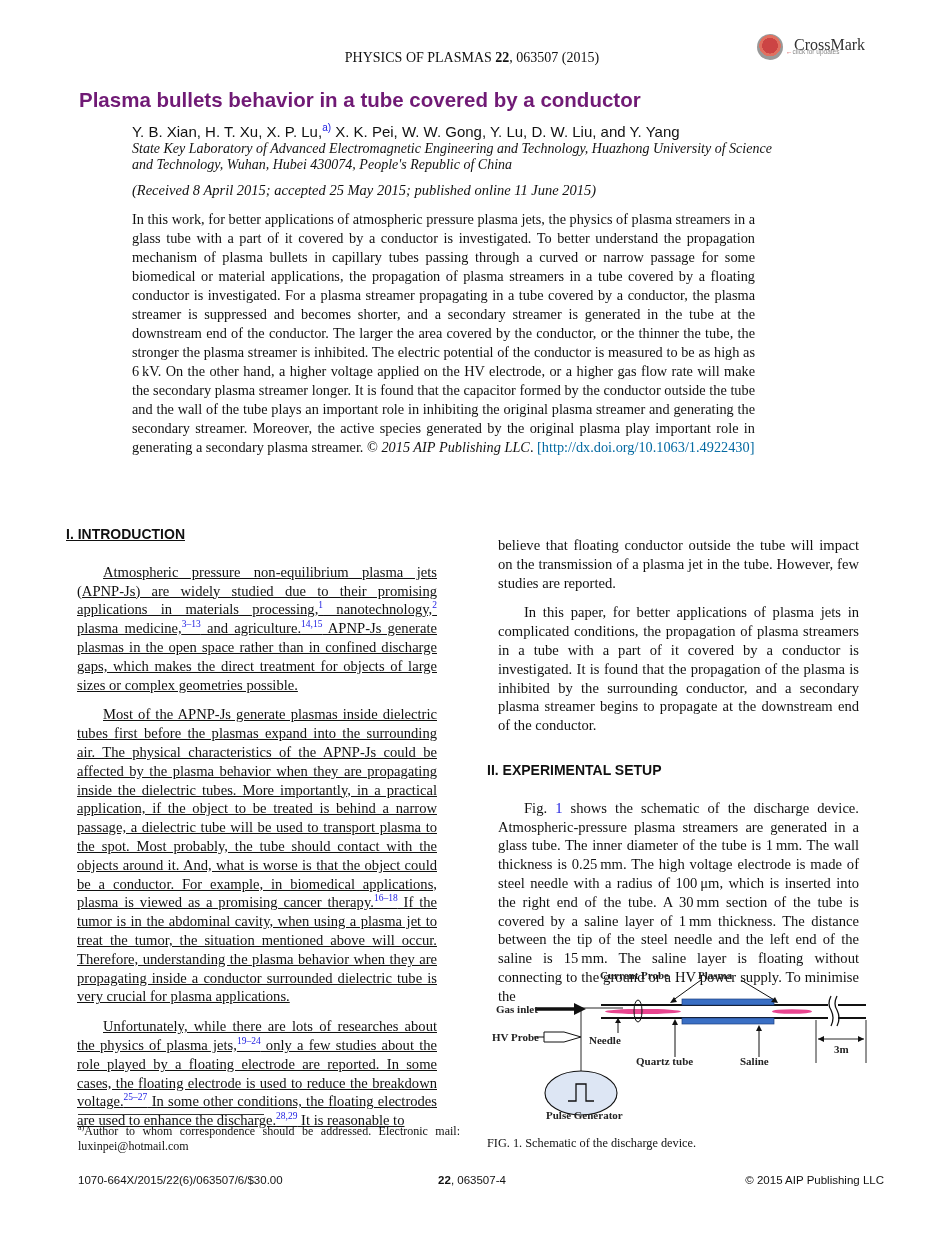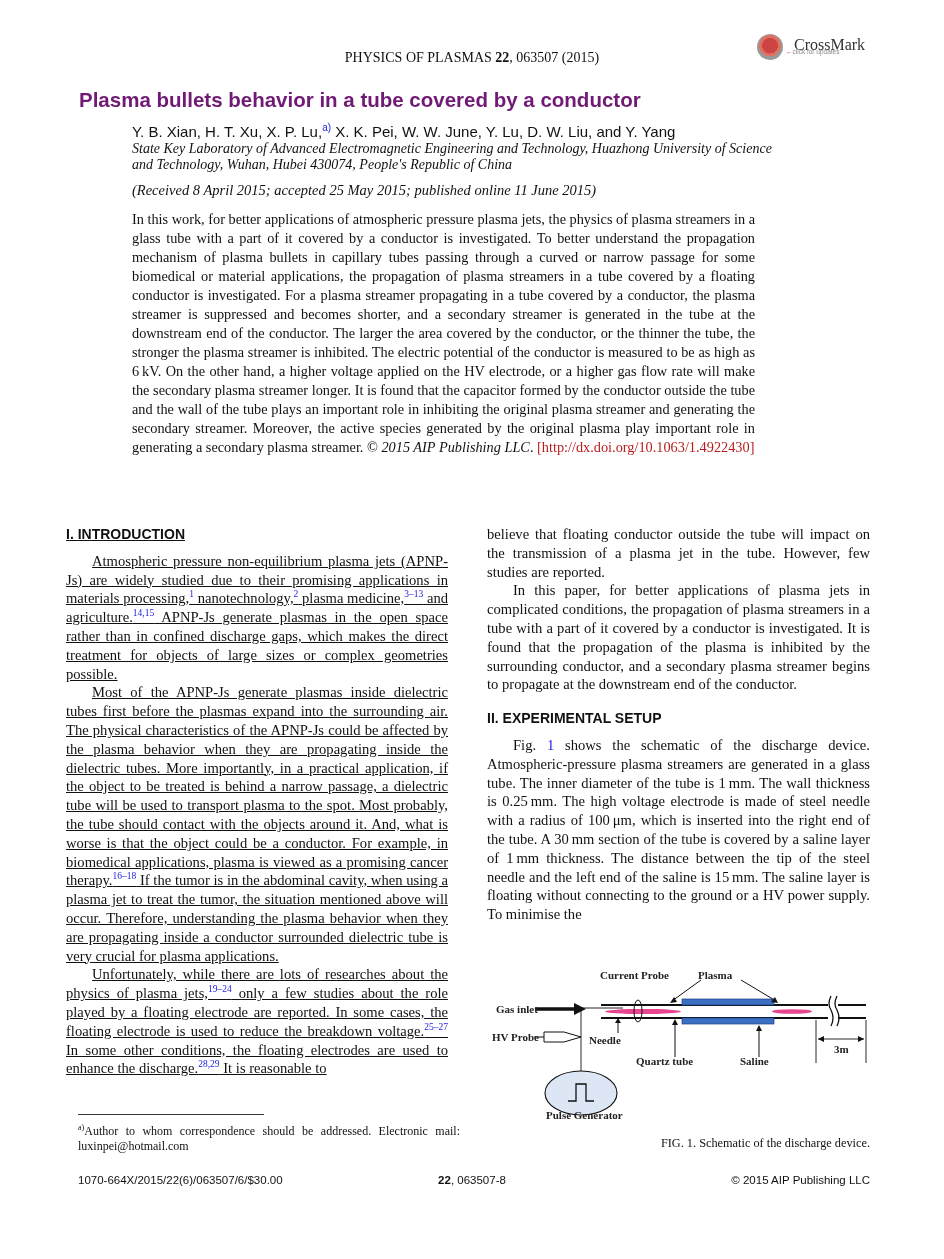--- a/index.html
+++ b/index.html
@@ -14,57 +14,57 @@
   .cm-sub { position:absolute; left:29px; top:14px; font-size:6.5px; color:#888;
             font-family:"Liberation Sans", sans-serif; }
   .cm-sub .arr { color:#c33; }
   .title { left:79px; top:88px; font-family:"Liberation Sans", sans-serif; font-weight:bold;
            font-size:20.5px; color:#701a75; }
   .authors { left:132px; top:122px; font-family:"Liberation Sans", sans-serif; font-size:15px; }
   .authors sup { color:#1a1ae0; font-size:10px; }
   .affil { left:132px; top:141px; width:640px; font-style:italic; font-size:14px; line-height:16px; }
   .received { left:132px; top:182px; font-size:14.5px;font-style:italic; }
   .abstract { left:132px; top:210px; width:623px; font-size:14.3px; line-height:19px; text-align:justify; }
-  .abstract .doi { color:#b91c1c; }
+  .abstract .doi { color:#0369a1; }
   .abstract i { font-style:italic; }
   .col { font-size:14.6px; line-height:18.8px; text-align:justify; }
   .left { left:66px; width:382px;text-decoration:underline; }
   .right { left:487px; width:383px; }
   .sec { font-family:"Liberation Sans", sans-serif; font-weight:bold; font-size:14px; }
-  .p { text-indent:26px; margin:0; }
+  .p { text-indent:26px; margin:11px; }
   .p.noind { text-indent:0; }
   sup.ref { color:#1a1ae0; font-size:9.5px; line-height:0; }
   .link { color:#1a1ae0; }
   .fnrule { left:78px; top:1114px; width:186px; height:1px; background:#333; }
   .footnote { left:78px; top:1120px; width:382px; font-size:12px; line-height:15px; text-align:justify; }
-  .caption { left:487px; width:383px; top:1136px; text-align:right; font-size:12.3px; }
+  .caption { left:487px; width:383px; top:1136px; text-align:left; font-size:12.3px; }
   .figure { left:488px; top:962px; width:385px; height:160px; }
   .fig-label { font-family:"Liberation Serif", serif; font-weight:bold; font-size:11px; fill:#222; }
   .footer { top:1174px; font-family:"Liberation Sans", sans-serif; font-size:11.5px;text-align:center; }
   .f-left { left:78px; }
   .f-center { left:0; width:944px; text-align:center; }
-  .f-right { right:74px; }
+  .f-right { right:60px; }
 </style>
 </head>
 <body>
 
 <div class="abs journal">
   <span>PHYSICS OF PLASMAS</span>
   <b>22</b><span>, 063507 (2015)</span>
 </div>
 
 <div class="abs crossmark">
   <div class="cm-circle"></div>
   <div class="cm-text">CrossMark</div>
   <div class="cm-sub"><span class="arr">←</span><span>click for updates</span></div>
 </div>
 
 <div class="abs title">Plasma bullets behavior in a tube covered by a conductor</div>
 <div class="abs authors">
-  <span>Y. B. Xian, H. T. Xu, X. P. Lu,</span><sup>a)</sup><span> X. K. Pei, W. W. June, Y. Lu, D. W. Liu, and Y. Yang</span>
+  <span>Y. B. Xian, H. T. Xu, X. P. Lu,</span><sup>a)</sup><span> X. K. Pei, W. W. Gong, Y. Lu, D. W. Liu, and Y. Yang</span>
 </div>
 <div class="abs affil">State Key Laboratory of Advanced Electromagnetic Engineering and Technology, Huazhong University of Science and Technology, Wuhan, Hubei 430074, People's Republic of China</div>
 <div class="abs received">(Received 8 April 2015; accepted 25 May 2015; published online 11 June 2015)</div>
 
 <div class="abs abstract">
   <span>In this work, for better applications of atmospheric pressure plasma jets, the physics of plasma streamers in a glass tube with a part of it covered by a conductor is investigated. To better understand the propagation mechanism of plasma bullets in capillary tubes passing through a curved or narrow passage for some biomedical or material applications, the propagation of plasma streamers in a tube covered by a floating conductor is investigated. For a plasma streamer propagating in a tube covered by a conductor, the plasma streamer is suppressed and becomes shorter, and a secondary streamer is generated in the tube at the downstream end of the conductor. The larger the area covered by the conductor, or the thinner the tube, the stronger the plasma streamer is inhibited. The electric potential of the conductor is measured to be as high as 6 kV. On the other hand, a higher voltage applied on the HV electrode, or a higher gas flow rate will make the secondary plasma streamer longer. It is found that the capacitor formed by the conductor outside the tube and the wall of the tube plays an important role in inhibiting the original plasma streamer and generating the secondary streamer. Moreover, the active species generated by the original plasma play important role in generating a secondary plasma streamer. © </span><i>2015 AIP Publishing LLC</i>. <span class="doi">[http://dx.doi.org/10.1063/1.4922430]</span>
 </div>
 
 <div class="abs col left" style="top:525px;">
   <div class="sec">I. INTRODUCTION</div>
@@ -142,14 +142,14 @@
   <text class="fig-label" x="4" y="79">HV Probe</text>
   <text class="fig-label" x="101" y="82">Needle</text>
   <text class="fig-label" x="148" y="103">Quartz tube</text>
   <text class="fig-label" x="252" y="103">Saline</text>
   <text class="fig-label" x="346" y="91">3m</text>
   <text class="fig-label" x="58" y="157">Pulse Generator</text>
 </svg>
 <div class="abs caption">FIG. 1. Schematic of the discharge device.</div>
 
 <div class="abs footer f-left">1070-664X/2015/22(6)/063507/6/$30.00</div>
-<div class="abs footer f-center"><b>22</b><span>, 063507-8</span></div>
+<div class="abs footer f-center"><b>22</b><span>, 063507-4</span></div>
 <div class="abs footer f-right">© 2015 AIP Publishing LLC</div>
 
 </body></html>

